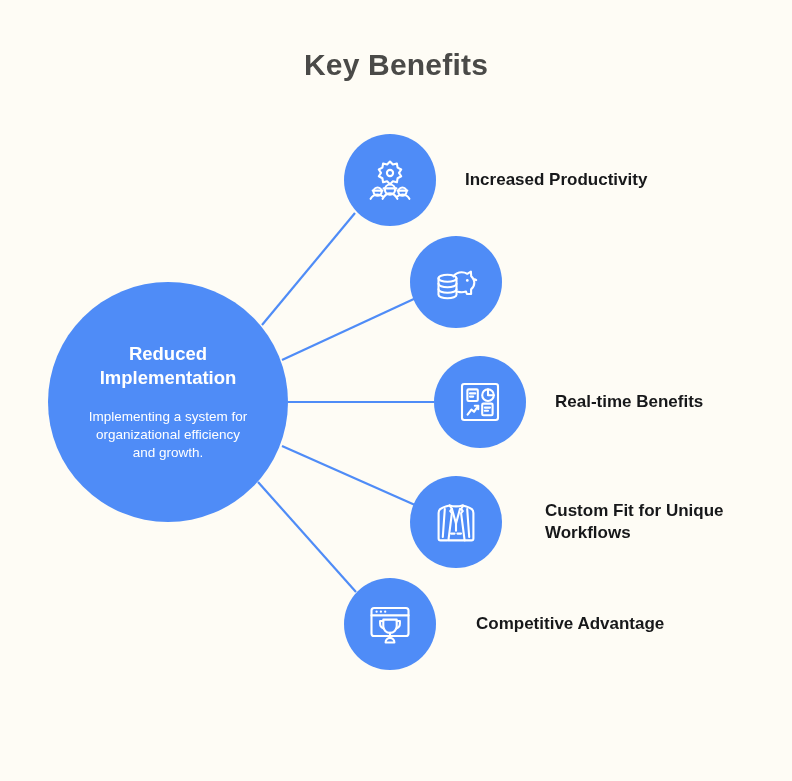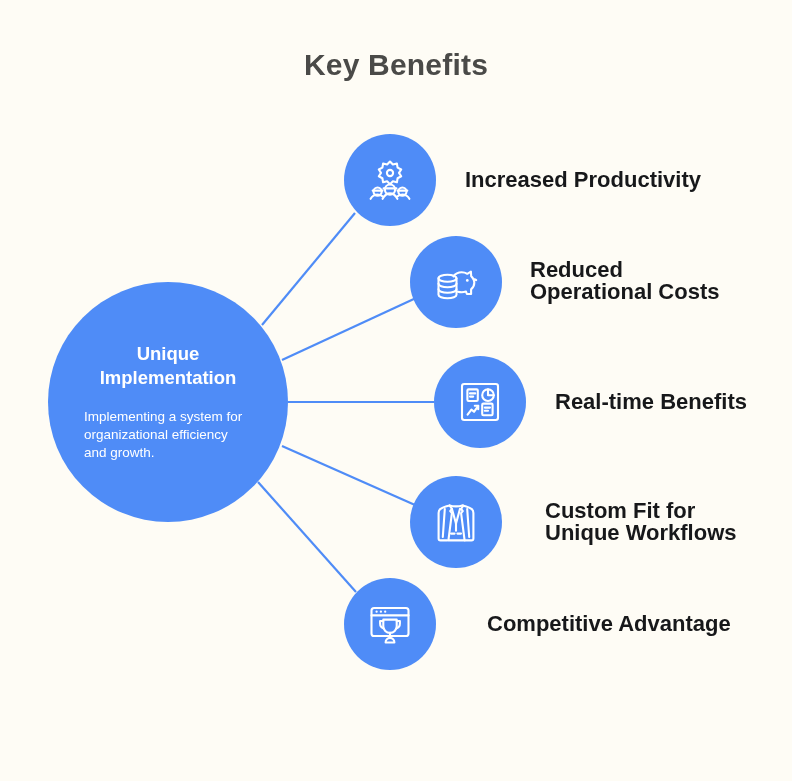--- a/index.html
+++ b/index.html
@@ -53,37 +53,38 @@
     font-size: 18.5px;
     font-weight: bold;
     line-height: 24px;
     text-align: center;
     width: 170px;
   }
   .hub-desc {
     color: #ffffff;
     font-size: 13.5px;
     line-height: 18px;
+    text-align: center;
     width: 168px;
     margin-top: 18px;
   }
   .node {
     position: absolute;
     border-radius: 50%;
     background: #4f8cf7;
     display: flex;
     align-items: center;
     justify-content: center;
   }
   .node svg {
     display: block;
   }
   .node-label {
     position: absolute;
-    font-size: 22px;
+    font-size: 17px;
     font-weight: bold;
     color: #17181a;
     line-height: 22px;
   }
 </style>
 </head>
 <body>
 
 <div id="stage">
 
@@ -91,21 +92,21 @@
 
   <svg class="links" viewBox="0 0 792 781">
     <line x1="262" y1="325" x2="355" y2="213" stroke="#4f8cf7" stroke-width="2.2"></line>
     <line x1="282" y1="360" x2="416" y2="298" stroke="#4f8cf7" stroke-width="2.2"></line>
     <line x1="288" y1="402" x2="434" y2="402" stroke="#4f8cf7" stroke-width="2.2"></line>
     <line x1="282" y1="446" x2="415" y2="505" stroke="#4f8cf7" stroke-width="2.2"></line>
     <line x1="258" y1="482" x2="356" y2="592" stroke="#4f8cf7" stroke-width="2.2"></line>
   </svg>
 
   <div class="hub" style="left:48px; top:282px; width:240px; height:240px;">
-    <div class="hub-title">Unique Implementation</div>
+    <div class="hub-title">Reduced Implementation</div>
     <div class="hub-desc">Implementing a system for organizational efficiency and growth.</div>
   </div>
 
   <div class="node" style="left:344px; top:134px; width:92px; height:92px;">
     <span>
       <svg width="50" height="50" viewBox="0 0 50 50" fill="none" stroke="#ffffff" stroke-width="2.1" stroke-linecap="round" stroke-linejoin="round">
         <path d="M25 6.5 l2.9 3.0 4.0 -0.9 0.7 4.0 3.6 1.9 -2.2 3.4 2.2 3.4 -3.6 1.9 -0.7 4.0 -4.0 -0.9 -2.9 3.0 -2.9 -3.0 -4.0 0.9 -0.7 -4.0 -3.6 -1.9 2.2 -3.4 -2.2 -3.4 3.6 -1.9 0.7 -4.0 4.0 0.9 z"></path>
         <circle cx="25" cy="18" r="3.1"></circle>
         <circle cx="25" cy="34.6" r="5.1"></circle>
         <path d="M18.6 33.4 h12.8"></path>
@@ -127,21 +128,20 @@
         <path d="M22.5 19.4 c1.6 -2.4 4.6 -4.1 8.2 -4.1 c2.1 0 4.0 0.5 5.6 1.5 l3.6 -2.2 0.3 4.6 c1.9 1.7 3.1 4.0 3.1 6.6 c0 2.6 -1.2 4.9 -3.2 6.6 l0 4.6 -4.2 0 -0.9 -2.4 c-1.3 0.4 -2.7 0.7 -4.3 0.7 c-1.3 0 -2.6 -0.2 -3.8 -0.5"></path>
         <path d="M42.6 22.5 c0.9 -0.2 1.9 0.0 2.6 0.6"></path>
         <circle cx="36.3" cy="23.4" r="1.35" fill="#ffffff" stroke="none"></circle>
         <ellipse cx="16.5" cy="21.2" rx="9.0" ry="3.5"></ellipse>
         <path d="M7.5 21.2 v16.6 c0 1.9 4.0 3.5 9.0 3.5 c5.0 0 9.0 -1.6 9.0 -3.5 v-16.6"></path>
         <path d="M7.5 26.7 c0 1.9 4.0 3.5 9.0 3.5 c5.0 0 9.0 -1.6 9.0 -3.5"></path>
         <path d="M7.5 32.2 c0 1.9 4.0 3.5 9.0 3.5 c5.0 0 9.0 -1.6 9.0 -3.5"></path>
       </svg>
     </span>
   </div>
-  <div class="node-label" style="left:530px; top:259px; width:220px;">Reduced Operational Costs</div>
 
   <div class="node" style="left:434px; top:356px; width:92px; height:92px;">
     <span>
       <svg width="50" height="50" viewBox="0 0 50 50" fill="none" stroke="#ffffff" stroke-width="2.1" stroke-linecap="round" stroke-linejoin="round">
         <rect x="7" y="7" width="36" height="36" rx="2.2"></rect>
         <rect x="12.4" y="12.4" width="10.4" height="11.6" rx="1.2"></rect>
         <path d="M15.0 16.4 h5.2 M15.0 19.6 h3.2"></path>
         <circle cx="33.0" cy="18.2" r="5.8"></circle>
         <path d="M33.0 12.4 v5.8 h5.8"></path>
         <rect x="27.2" y="26.6" width="10.4" height="11.6" rx="1.2"></rect>
@@ -178,15 +178,15 @@
         <circle cx="15.9" cy="12.7" r="1.15" fill="#ffffff" stroke="none"></circle>
         <circle cx="20.2" cy="12.7" r="1.15" fill="#ffffff" stroke="none"></circle>
         <path d="M18.3 20.6 h13.4 v6.6 c0 3.7 -3.0 6.7 -6.7 6.7 c-3.7 0 -6.7 -3.0 -6.7 -6.7 z"></path>
         <path d="M18.3 22.0 h-3.2 v2.6 c0 2.4 1.5 4.3 3.6 4.9"></path>
         <path d="M31.7 22.0 h3.2 v2.6 c0 2.4 -1.5 4.3 -3.6 4.9"></path>
         <path d="M25 33.9 v5.0"></path>
         <path d="M20.6 43.5 h8.8 c0 -2.5 -2.0 -4.6 -4.4 -4.6 c-2.4 0 -4.4 2.1 -4.4 4.6 z"></path>
       </svg>
     </span>
   </div>
-  <div class="node-label" style="left:487px; top:613px; width:250px;">Competitive Advantage</div>
+  <div class="node-label" style="left:476px; top:613px; width:250px;">Competitive Advantage</div>
 
 </div>
 
 </body></html>

